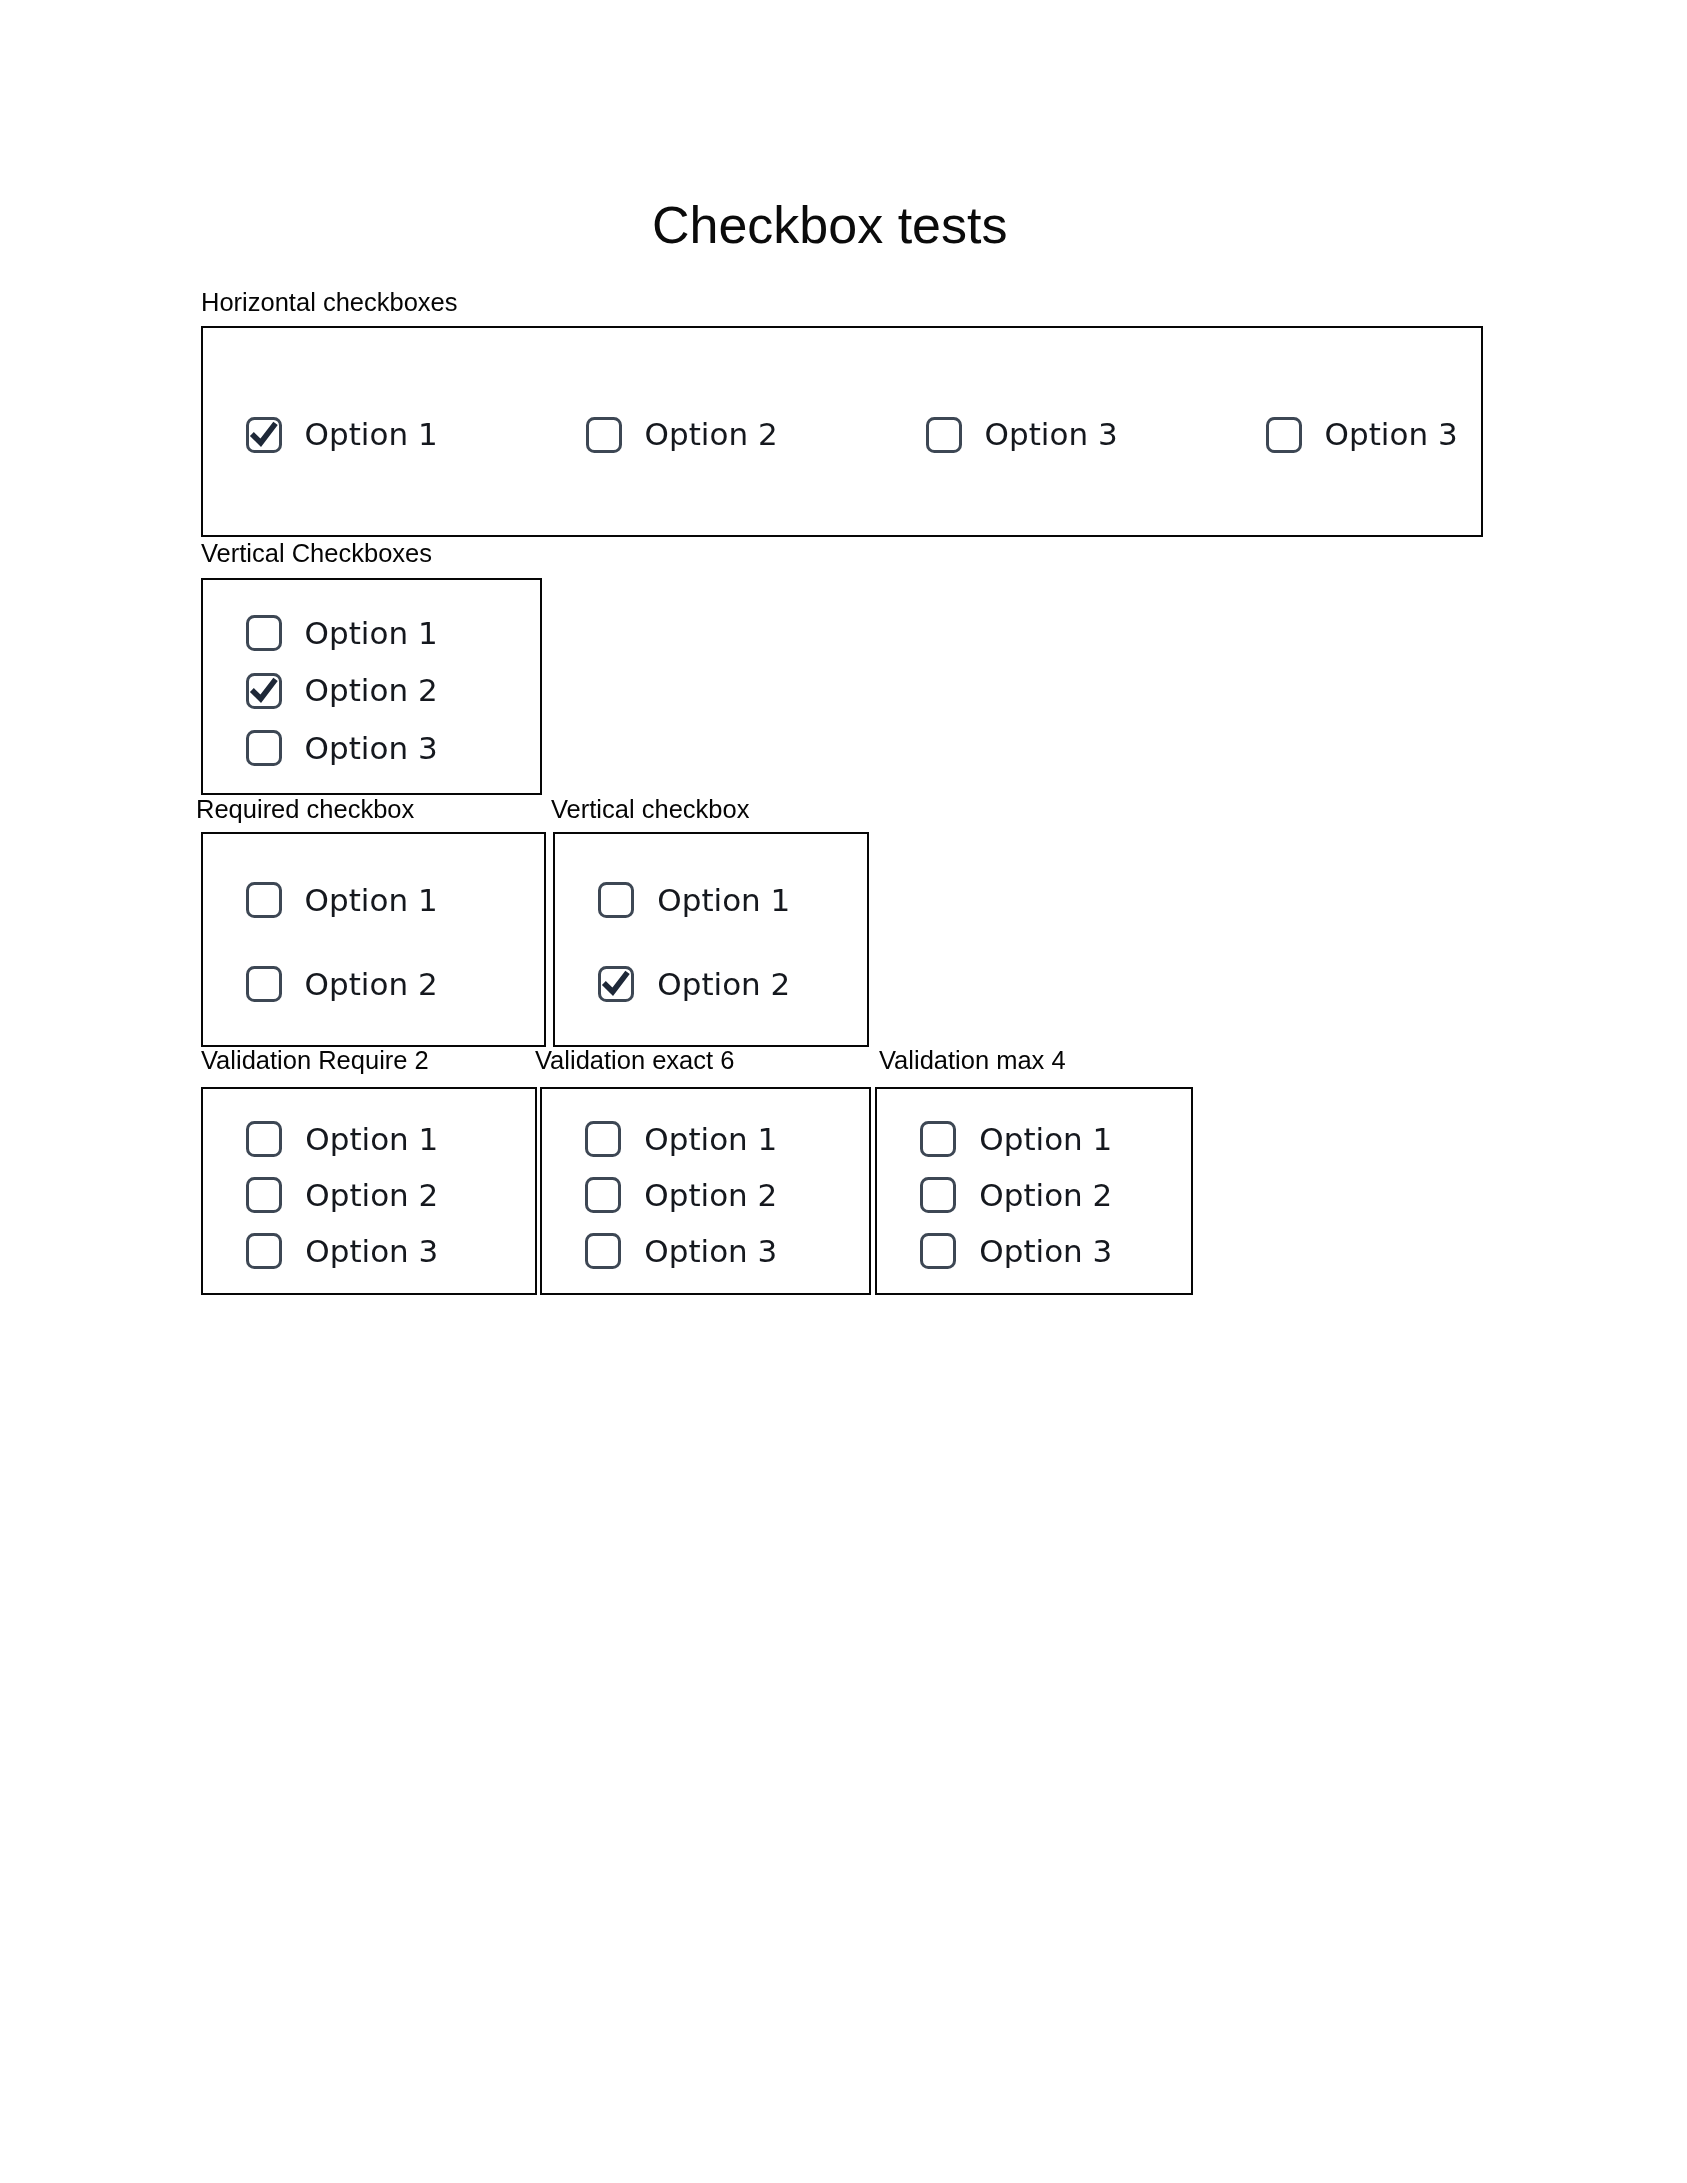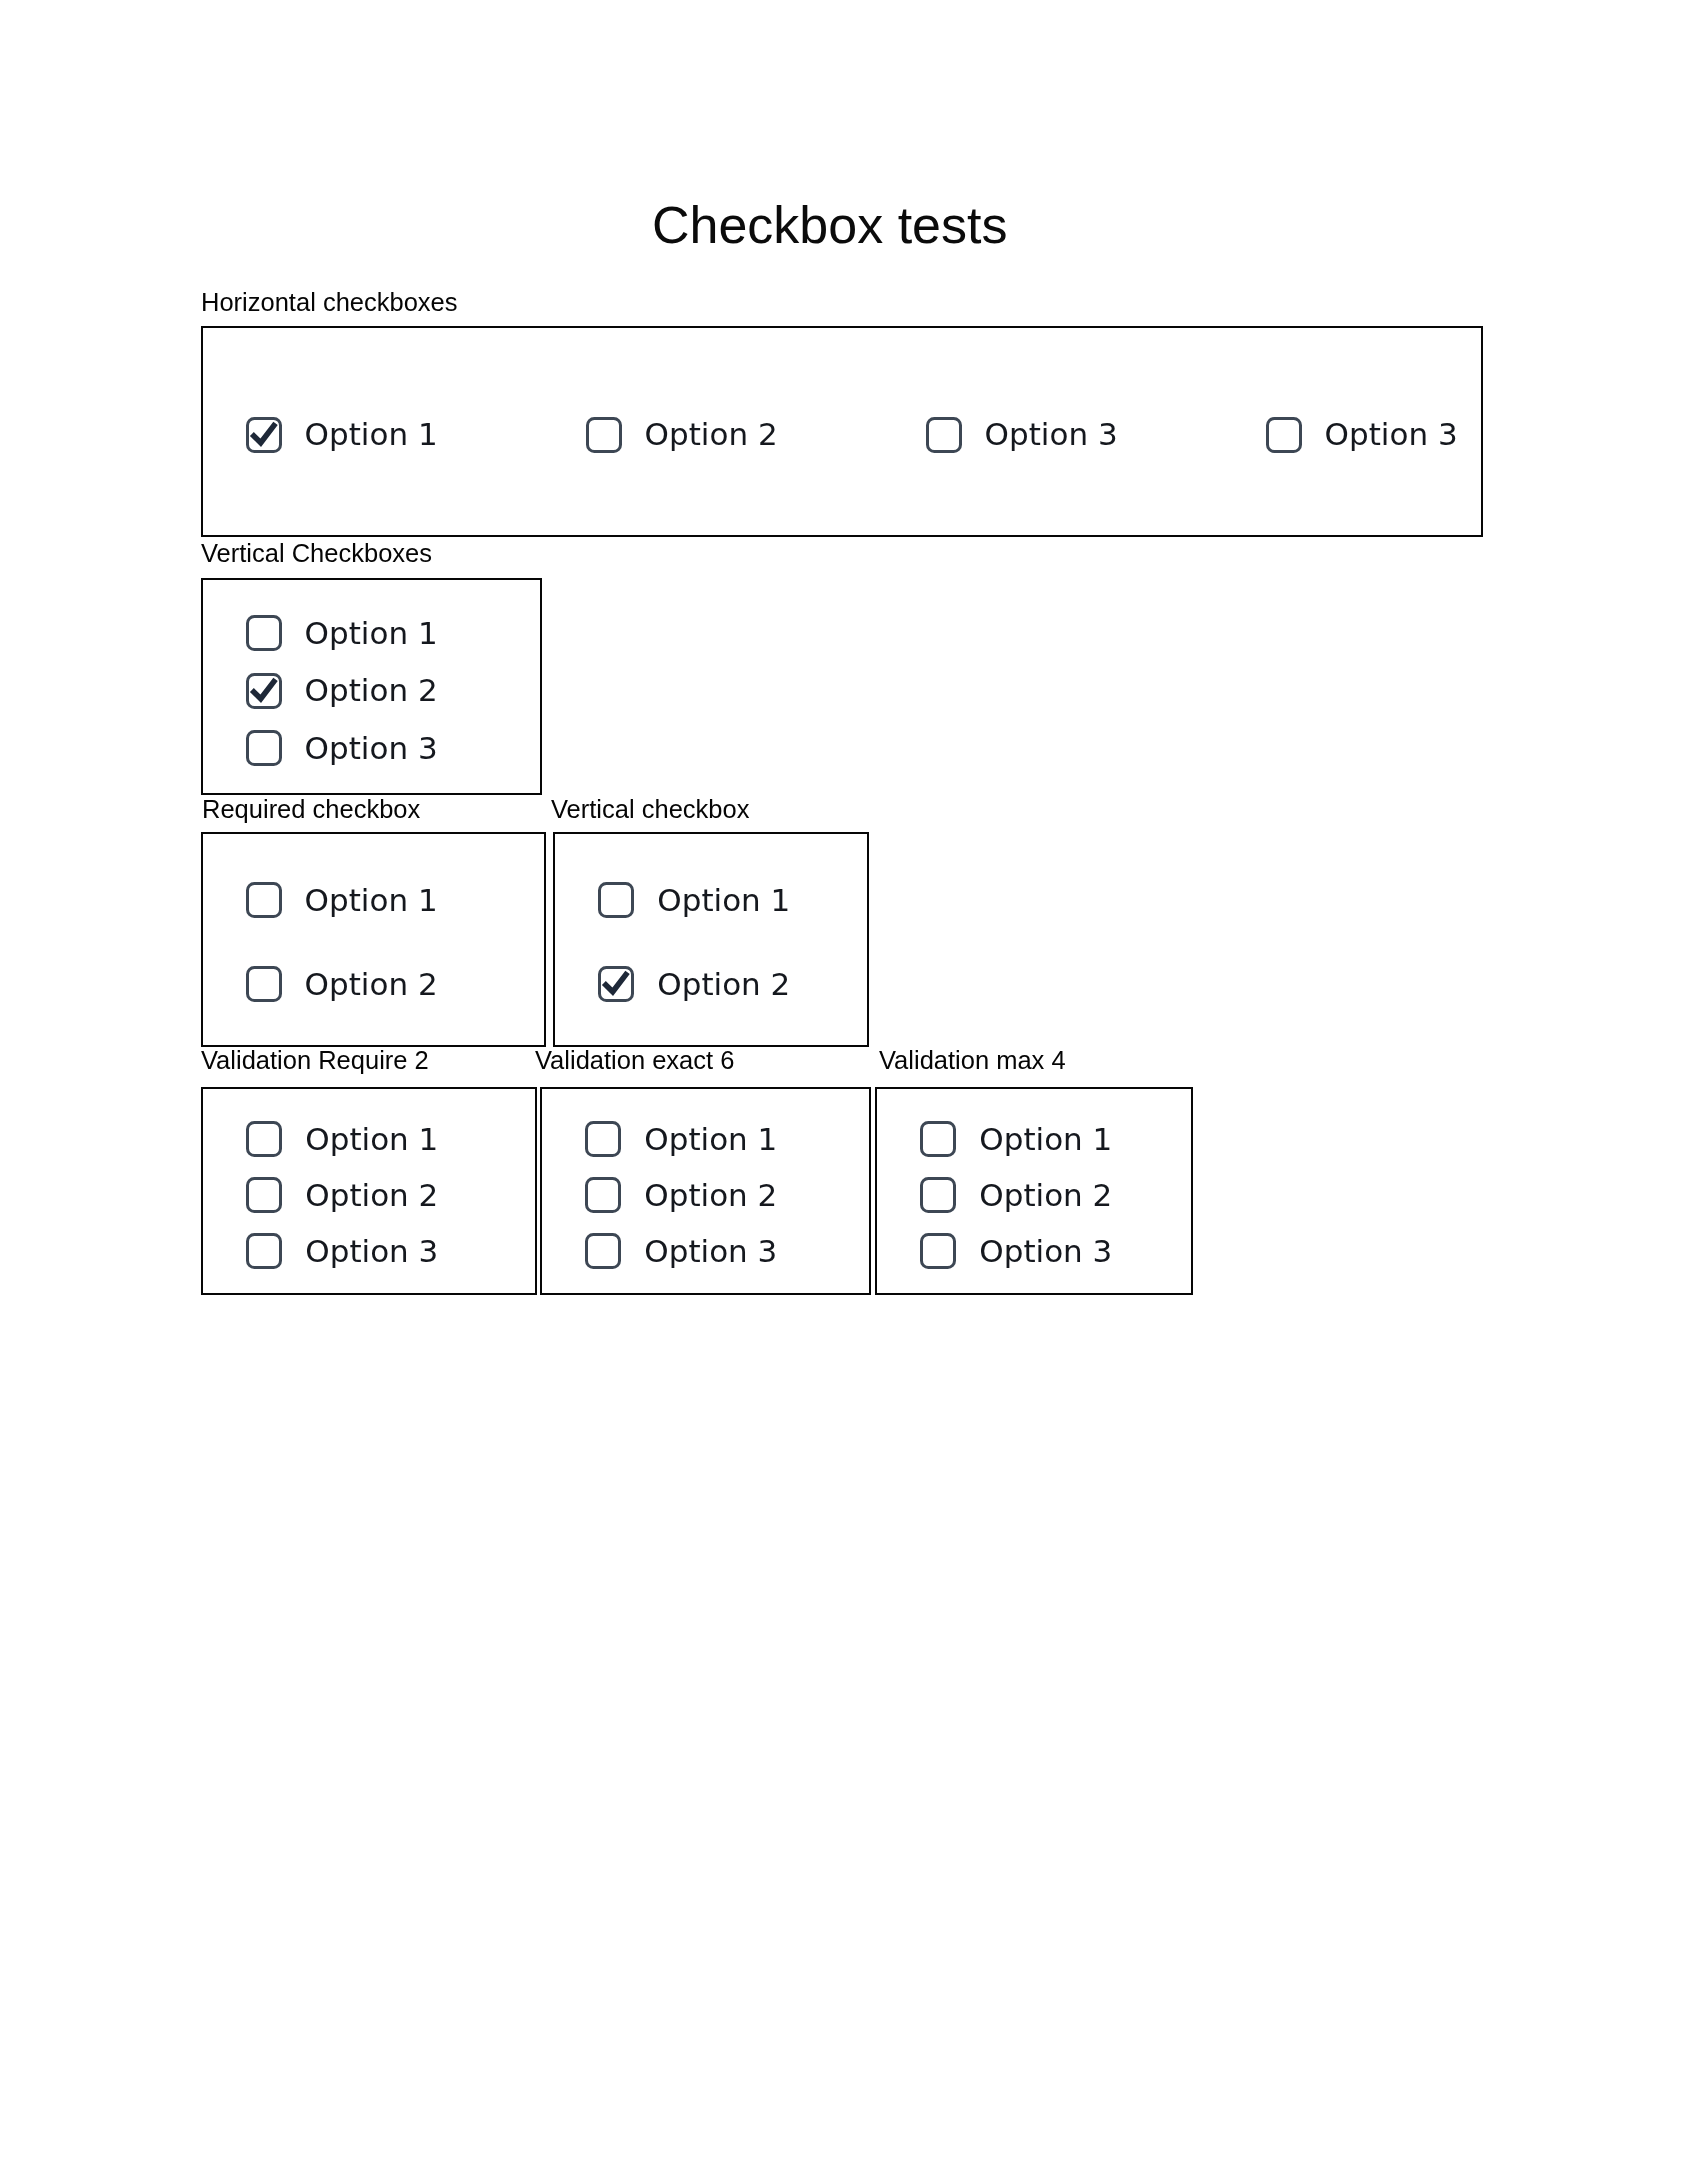--- a/index.html
+++ b/index.html
@@ -125,21 +125,21 @@
           </svg>
         </span>
       <span class="opt-label">Option 2</span>
     </label>
     <label class="opt">
       <span class="cb" data-checked="false"></span>
       <span class="opt-label">Option 3</span>
     </label>
   </div>
 
-  <div class="sec-label" style="left:202px;top:794px">Required checkbox</div>
+  <div class="sec-label" style="left:196px;top:794px">Required checkbox</div>
   <div class="box col" style="left:201px;top:832px;width:345px;height:215px;padding-left:18.6px;padding-top:5.5px;gap:48px">
     <label class="opt">
       <span class="cb" data-checked="false"></span>
       <span class="opt-label">Option 1</span>
     </label>
     <label class="opt">
       <span class="cb" data-checked="false"></span>
       <span class="opt-label">Option 2</span>
     </label>
   </div>

